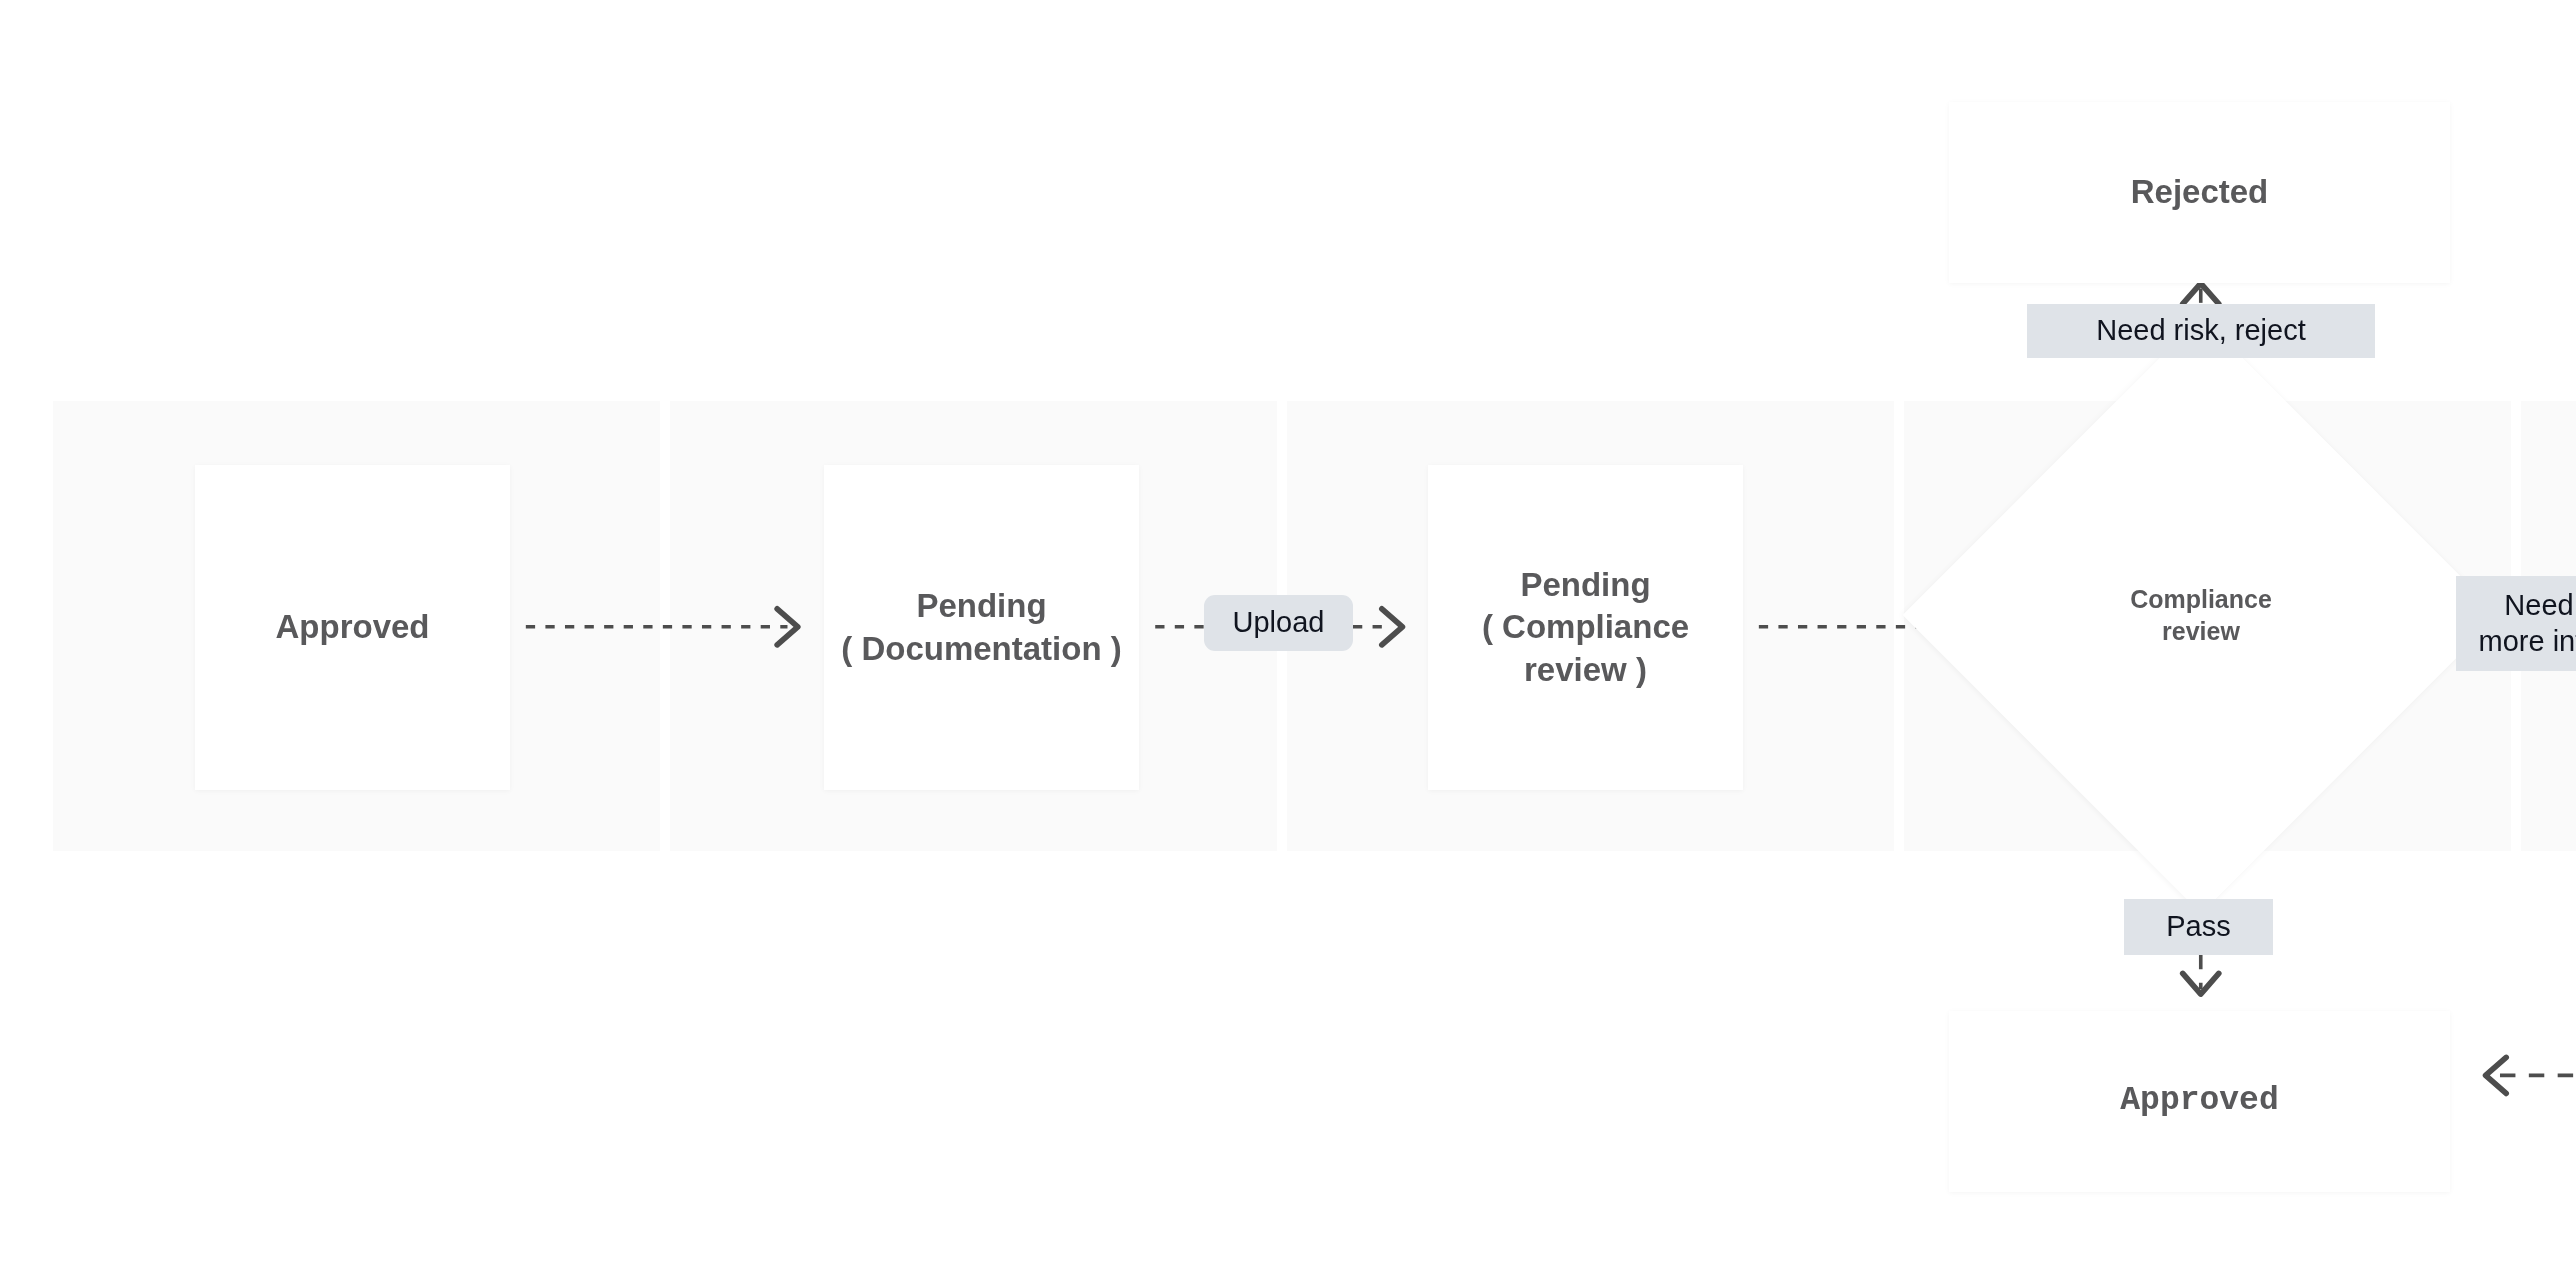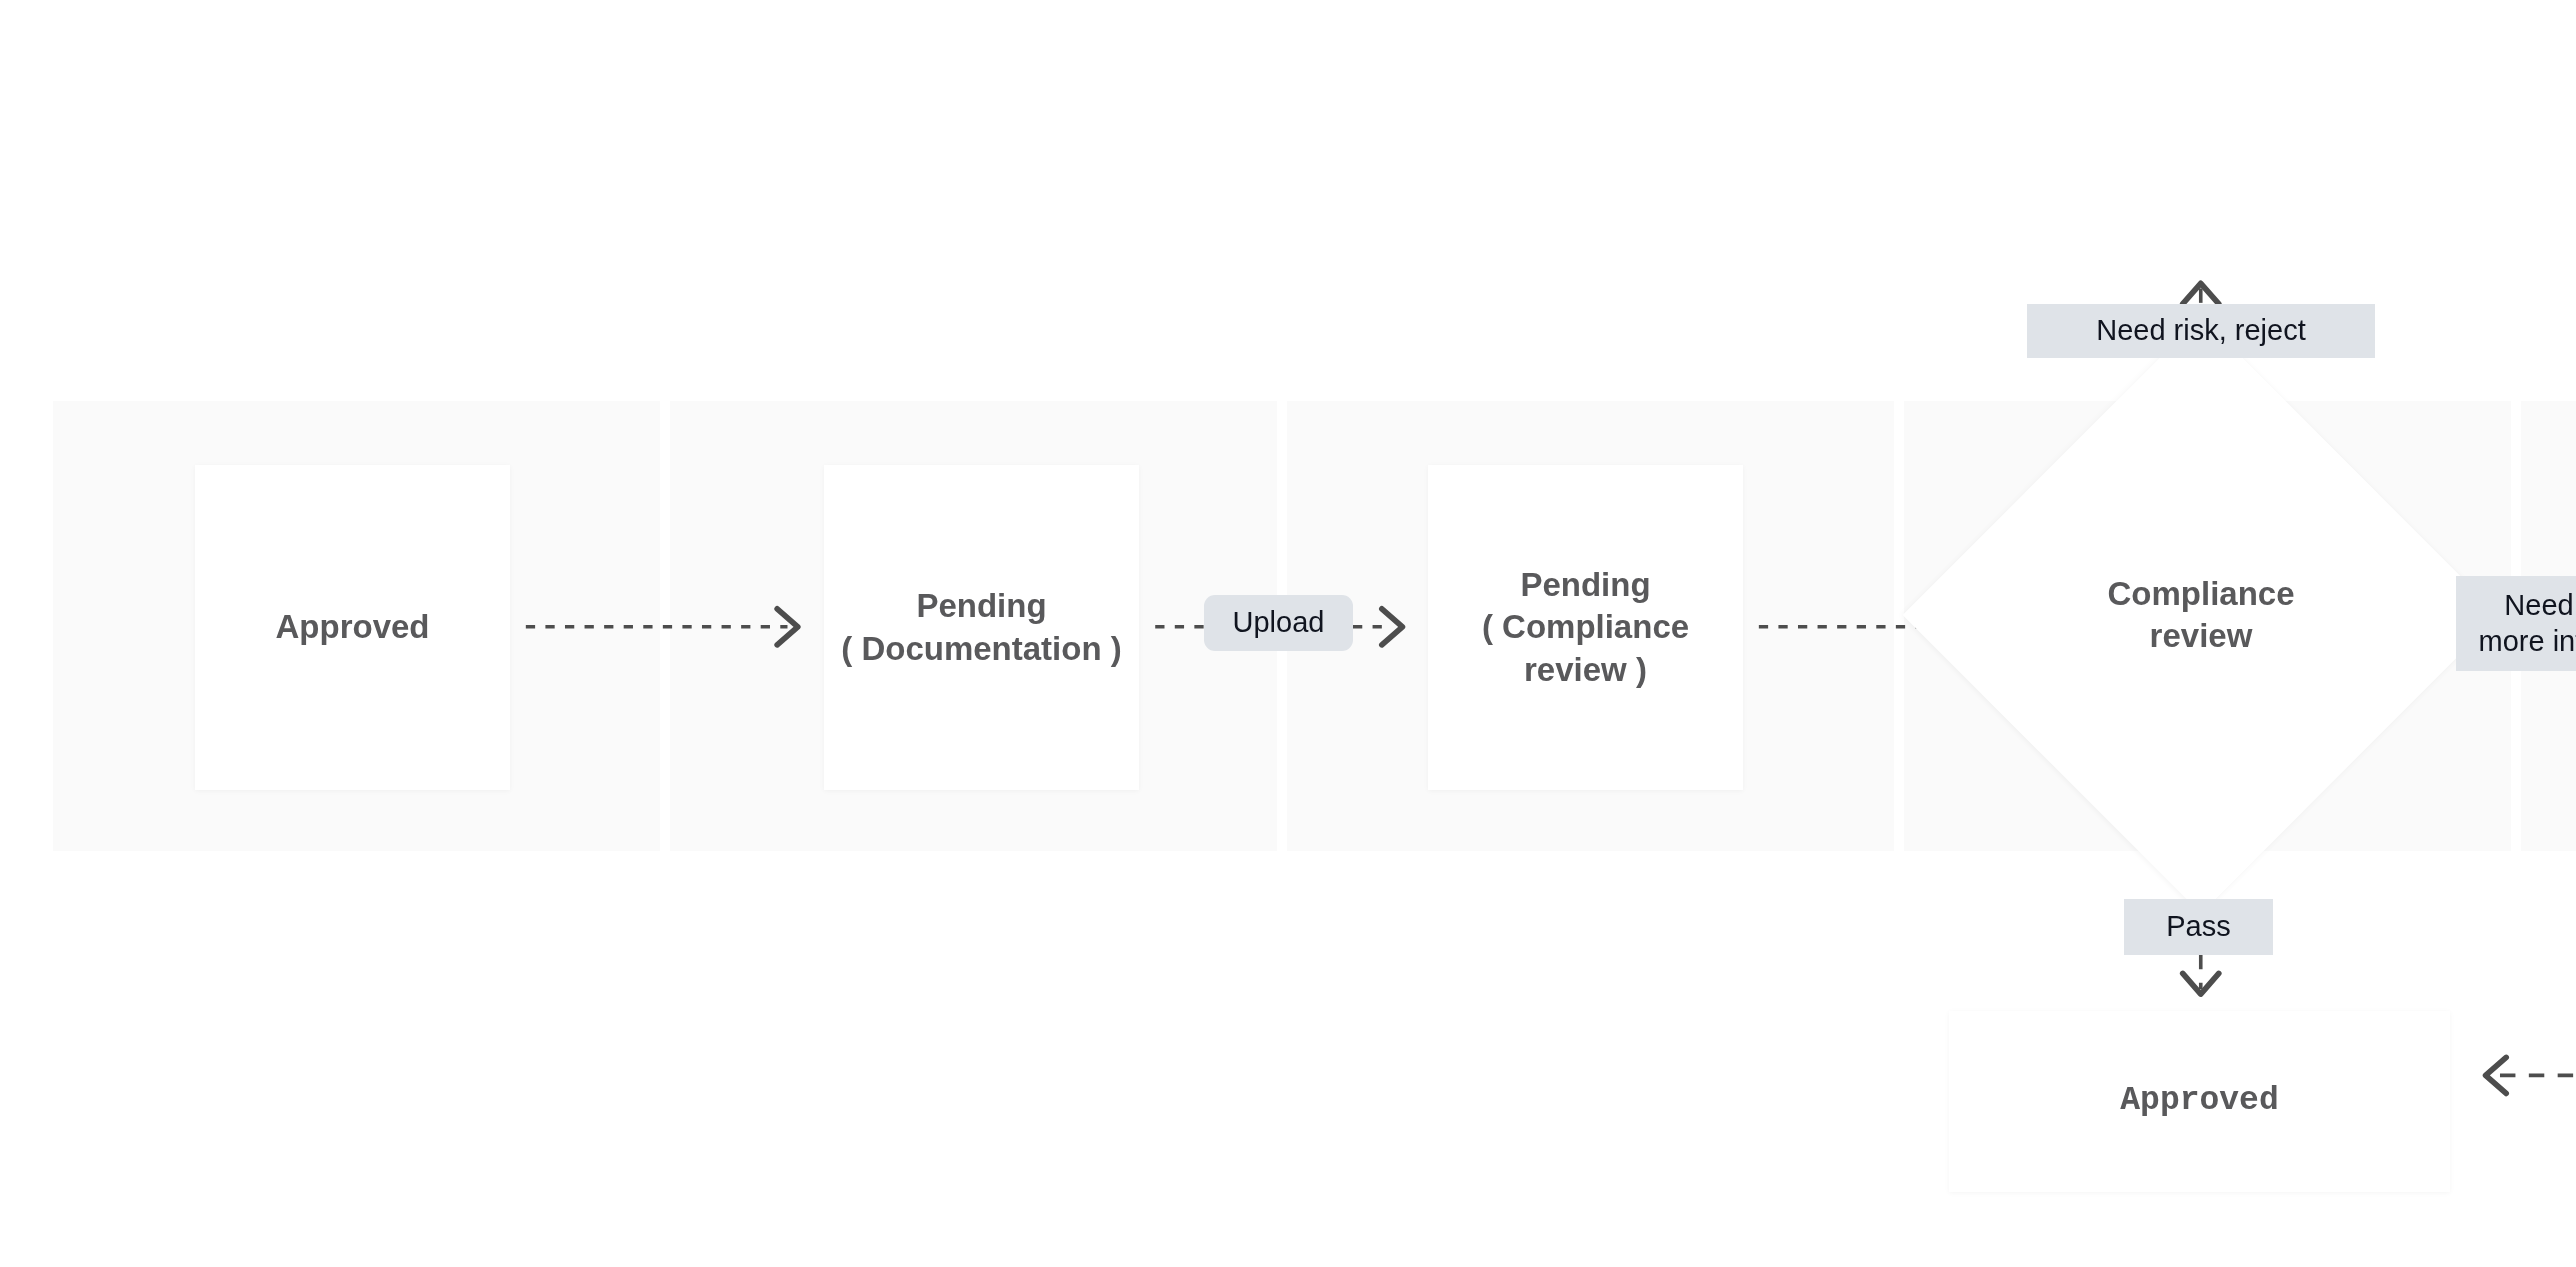--- a/index.html
+++ b/index.html
@@ -51,21 +51,21 @@
     box-shadow: 0 1px 6.2px rgba(0,0,0,0.05);
   }
   .diamond-label {
     position: absolute;
     display: flex;
     align-items: center;
     justify-content: center;
     text-align: center;
     color: #59595b;
     font-weight: bold;
-    font-size: 33px;
+    font-size: 25px;
     line-height: 1.28;
   }
 
   
   .elabel {
     position: absolute;
     background: #dfe3e8;
     color: #10141f;
     font-size: 29px;
     line-height: 1.22;
@@ -177,20 +177,23 @@
 ( Compliance
 review )</span>
   </div>
 
   <div class="diamond" style="left:1990px; top:404px; width:422px; height:422px;"></div>
   <div class="diamond-label" style="left:1990px; top:404px; width:422px; height:422px;">
     <span style="white-space:pre-line;">Compliance
 review</span>
   </div>
 
+  <div class="node" style="left:1949px; top:102px; width:501px; height:181px;">
+    <span style="white-space:pre-line;">Rejected</span>
+  </div>
 
   <div class="node" style="left:1949px; top:1011px; width:501px; height:181px;font-family:Liberation Mono, monospace;">
     <span style="white-space:pre-line;">Approved</span>
   </div>
 
   <div class="elabel" style="left:1204px; top:595px; width:149px; height:56px;border-radius:11px;">
     <span>Upload</span>
   </div>
 
   <div class="elabel" style="left:2027px; top:304px; width:348px; height:54px;">

